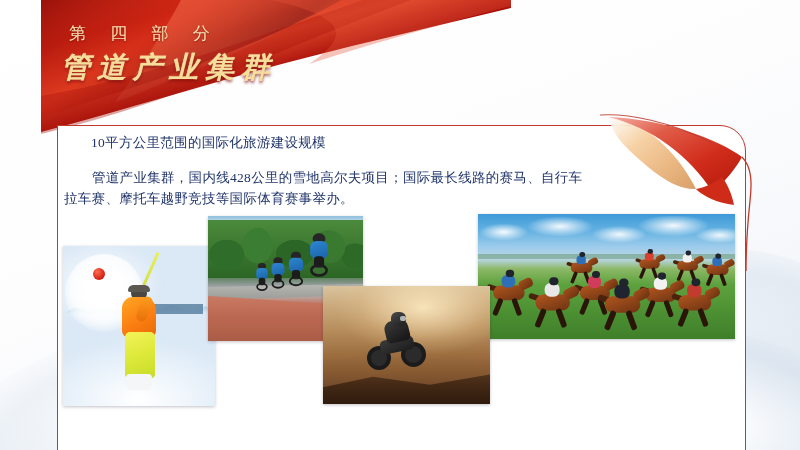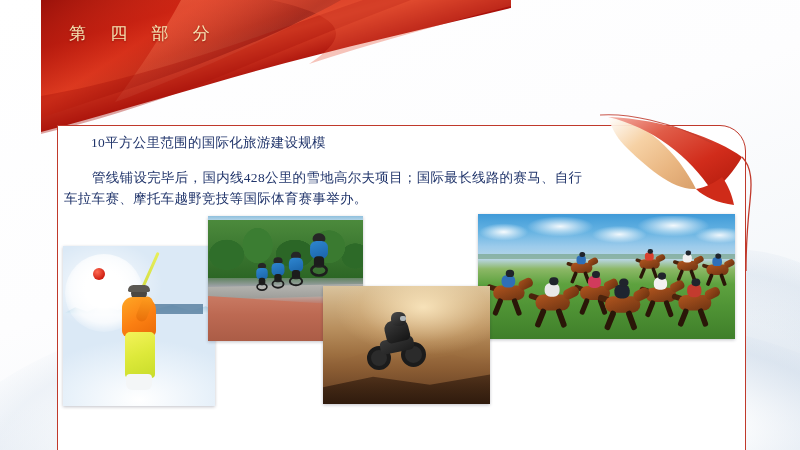--- a/index.html
+++ b/index.html
@@ -240,29 +240,30 @@
         </linearGradient>
       </defs>
       <path d="M0,0 L470,0 L470,8 C380,30 280,52 190,78 C120,98 60,116 0,132 Z" fill="url(#rg1)"></path>
       <path d="M0,0 L300,0 C240,34 150,70 60,98 C38,105 18,112 0,118 Z" fill="url(#rg2)"></path>
       <path d="M140,0 L300,0 C250,28 190,56 130,80 C110,88 92,96 74,102 C98,70 122,34 140,0 Z" fill="url(#rg3)"></path>
       <path d="M0,96 C70,84 150,60 230,32 C262,21 296,9 322,0 L370,0 C300,26 230,56 160,84 C104,106 50,122 0,134 Z" fill="#a8120b" opacity="0.38"></path>
       <path d="M230,0 L470,0 L470,6 C400,24 330,44 268,64 C300,42 320,20 230,0 Z" fill="#e8553a" opacity="0.35"></path>
     </svg>
     <div class="ribbon-text">
       <div class="rb-small">第 四 部 分</div>
+      <div class="rb-big">管道产业集群</div>
     </div>
   </div>
 
 
   <div class="card">
     <div class="card-inner">
 
       <div class="body-h">10平方公里范围的国际化旅游建设规模</div>
-      <div class="body-p">管线铺设完毕后，国内线428公里的雪地高尔夫项目；国际最长线路的赛马、自行车拉车赛、摩托车越野竞技等国际体育赛事举办。</div>
+      <div class="body-p">管道产业集群，国内线428公里的雪地高尔夫项目；国际最长线路的赛马、自行车拉车赛、摩托车越野竞技等国际体育赛事举办。</div>
 
       <div class="photo p-golf">
         <div class="inner">
           <div class="mtn"></div>
           <div class="lodge"></div>
           <div class="snowburst"></div>
           <div class="redball"></div>
           <div class="golfer">
             <div class="g-club"></div>
             <div class="g-head"></div>

